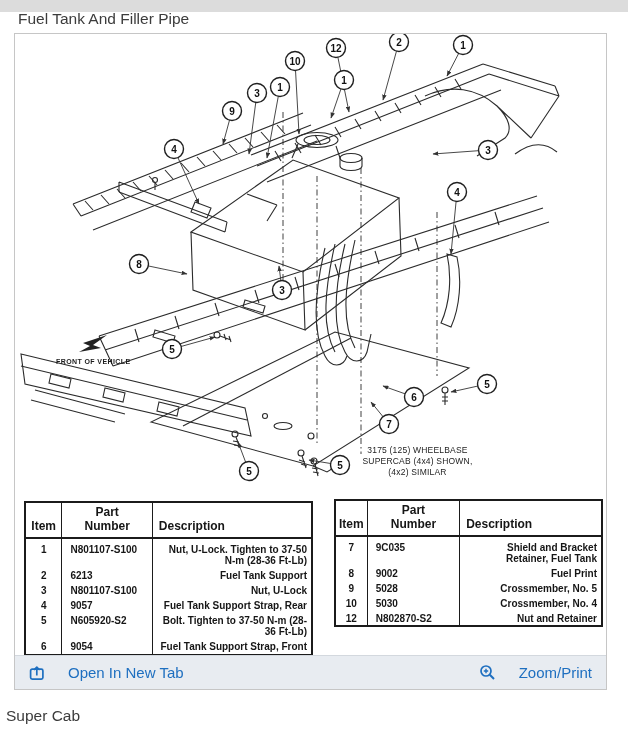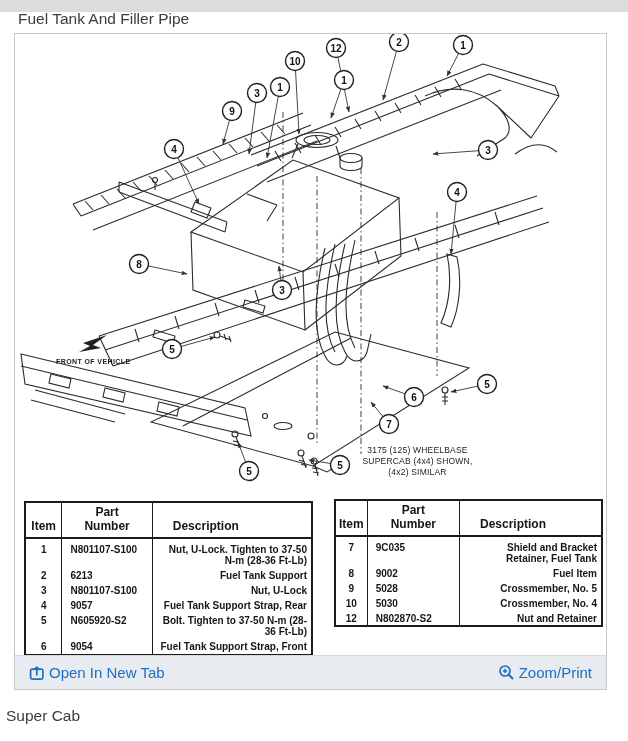--- a/index.html
+++ b/index.html
@@ -24,32 +24,32 @@
                     font-size:8.5px; font-weight:normal; color:#1c1c1c; line-height:1.3;
                     white-space:pre-line; letter-spacing:0.2px; }
   table.parts { position:absolute; border-collapse:collapse; background:#fff;
                 border:2px solid #1b1b1b; font-size:10px; font-weight:bold; color:#161616; }
   table.parts-left  { left:9px;  top:467px; width:289px; }
   table.parts-right { left:319px; top:465px; width:269px; }
   table.parts th { border-bottom:2px solid #1b1b1b; vertical-align:bottom; padding:3px 3px 3px;
                    font-size:12px; white-space:pre-line; line-height:1.15;margin-top:48px; }
   table.parts th.c0 { text-align:center; }
   table.parts th.c1 { text-align:center; }
-  table.parts th.c2 { text-align:left; padding-left:20px; }
+  table.parts th.c2 { text-align:left; padding-left:6px; }
   table.parts td, table.parts th { border-left:1.5px solid #1b1b1b; }
   table.parts td:first-child, table.parts th:first-child { border-left:none; }
   table.parts td { padding:2px 4px 1px; vertical-align:top; line-height:1.18; }
   table.parts td.c0 { text-align:center; }
   table.parts td.c1 { text-align:left; padding-left:8px; }
   table.parts td.c2 { text-align:right; padding-left:6px; }
   table.parts tbody tr:first-child td { padding-top:5px; }
   .footer-bar { position:absolute; left:0; bottom:0; width:591px; height:34px;
                 background:#e8ecf1; border-top:1px solid #d3d8de;
                 display:flex; align-items:center; justify-content:space-between; padding:0 14px; }
-  .link { display:flex; align-items:center; gap:4px; color:#1e6fc0; font-size:15px;
+  .link { display:flex; align-items:center; gap:23px; color:#1e6fc0; font-size:15px;
           cursor:pointer; text-decoration:none; }
   .link svg { display:block; }
 </style>
 </head>
 <body>
 
 <div class="page">
   <div class="top-band"></div>
   <div class="page-title">Fuel Tank And Filler Pipe</div>
 
@@ -273,21 +273,21 @@
         </thead>
       <tbody>
           <tr>
             <td class="c0">7</td>
             <td class="c1">9C035</td>
             <td class="c2">Shield and Bracket Retainer, Fuel Tank</td>
           </tr>
           <tr>
             <td class="c0">8</td>
             <td class="c1">9002</td>
-            <td class="c2">Fuel Item</td>
+            <td class="c2">Fuel Print</td>
           </tr>
           <tr>
             <td class="c0">9</td>
             <td class="c1">5028</td>
             <td class="c2">Crossmember, No. 5</td>
           </tr>
           <tr>
             <td class="c0">10</td>
             <td class="c1">5030</td>
             <td class="c2">Crossmember, No. 4</td>

